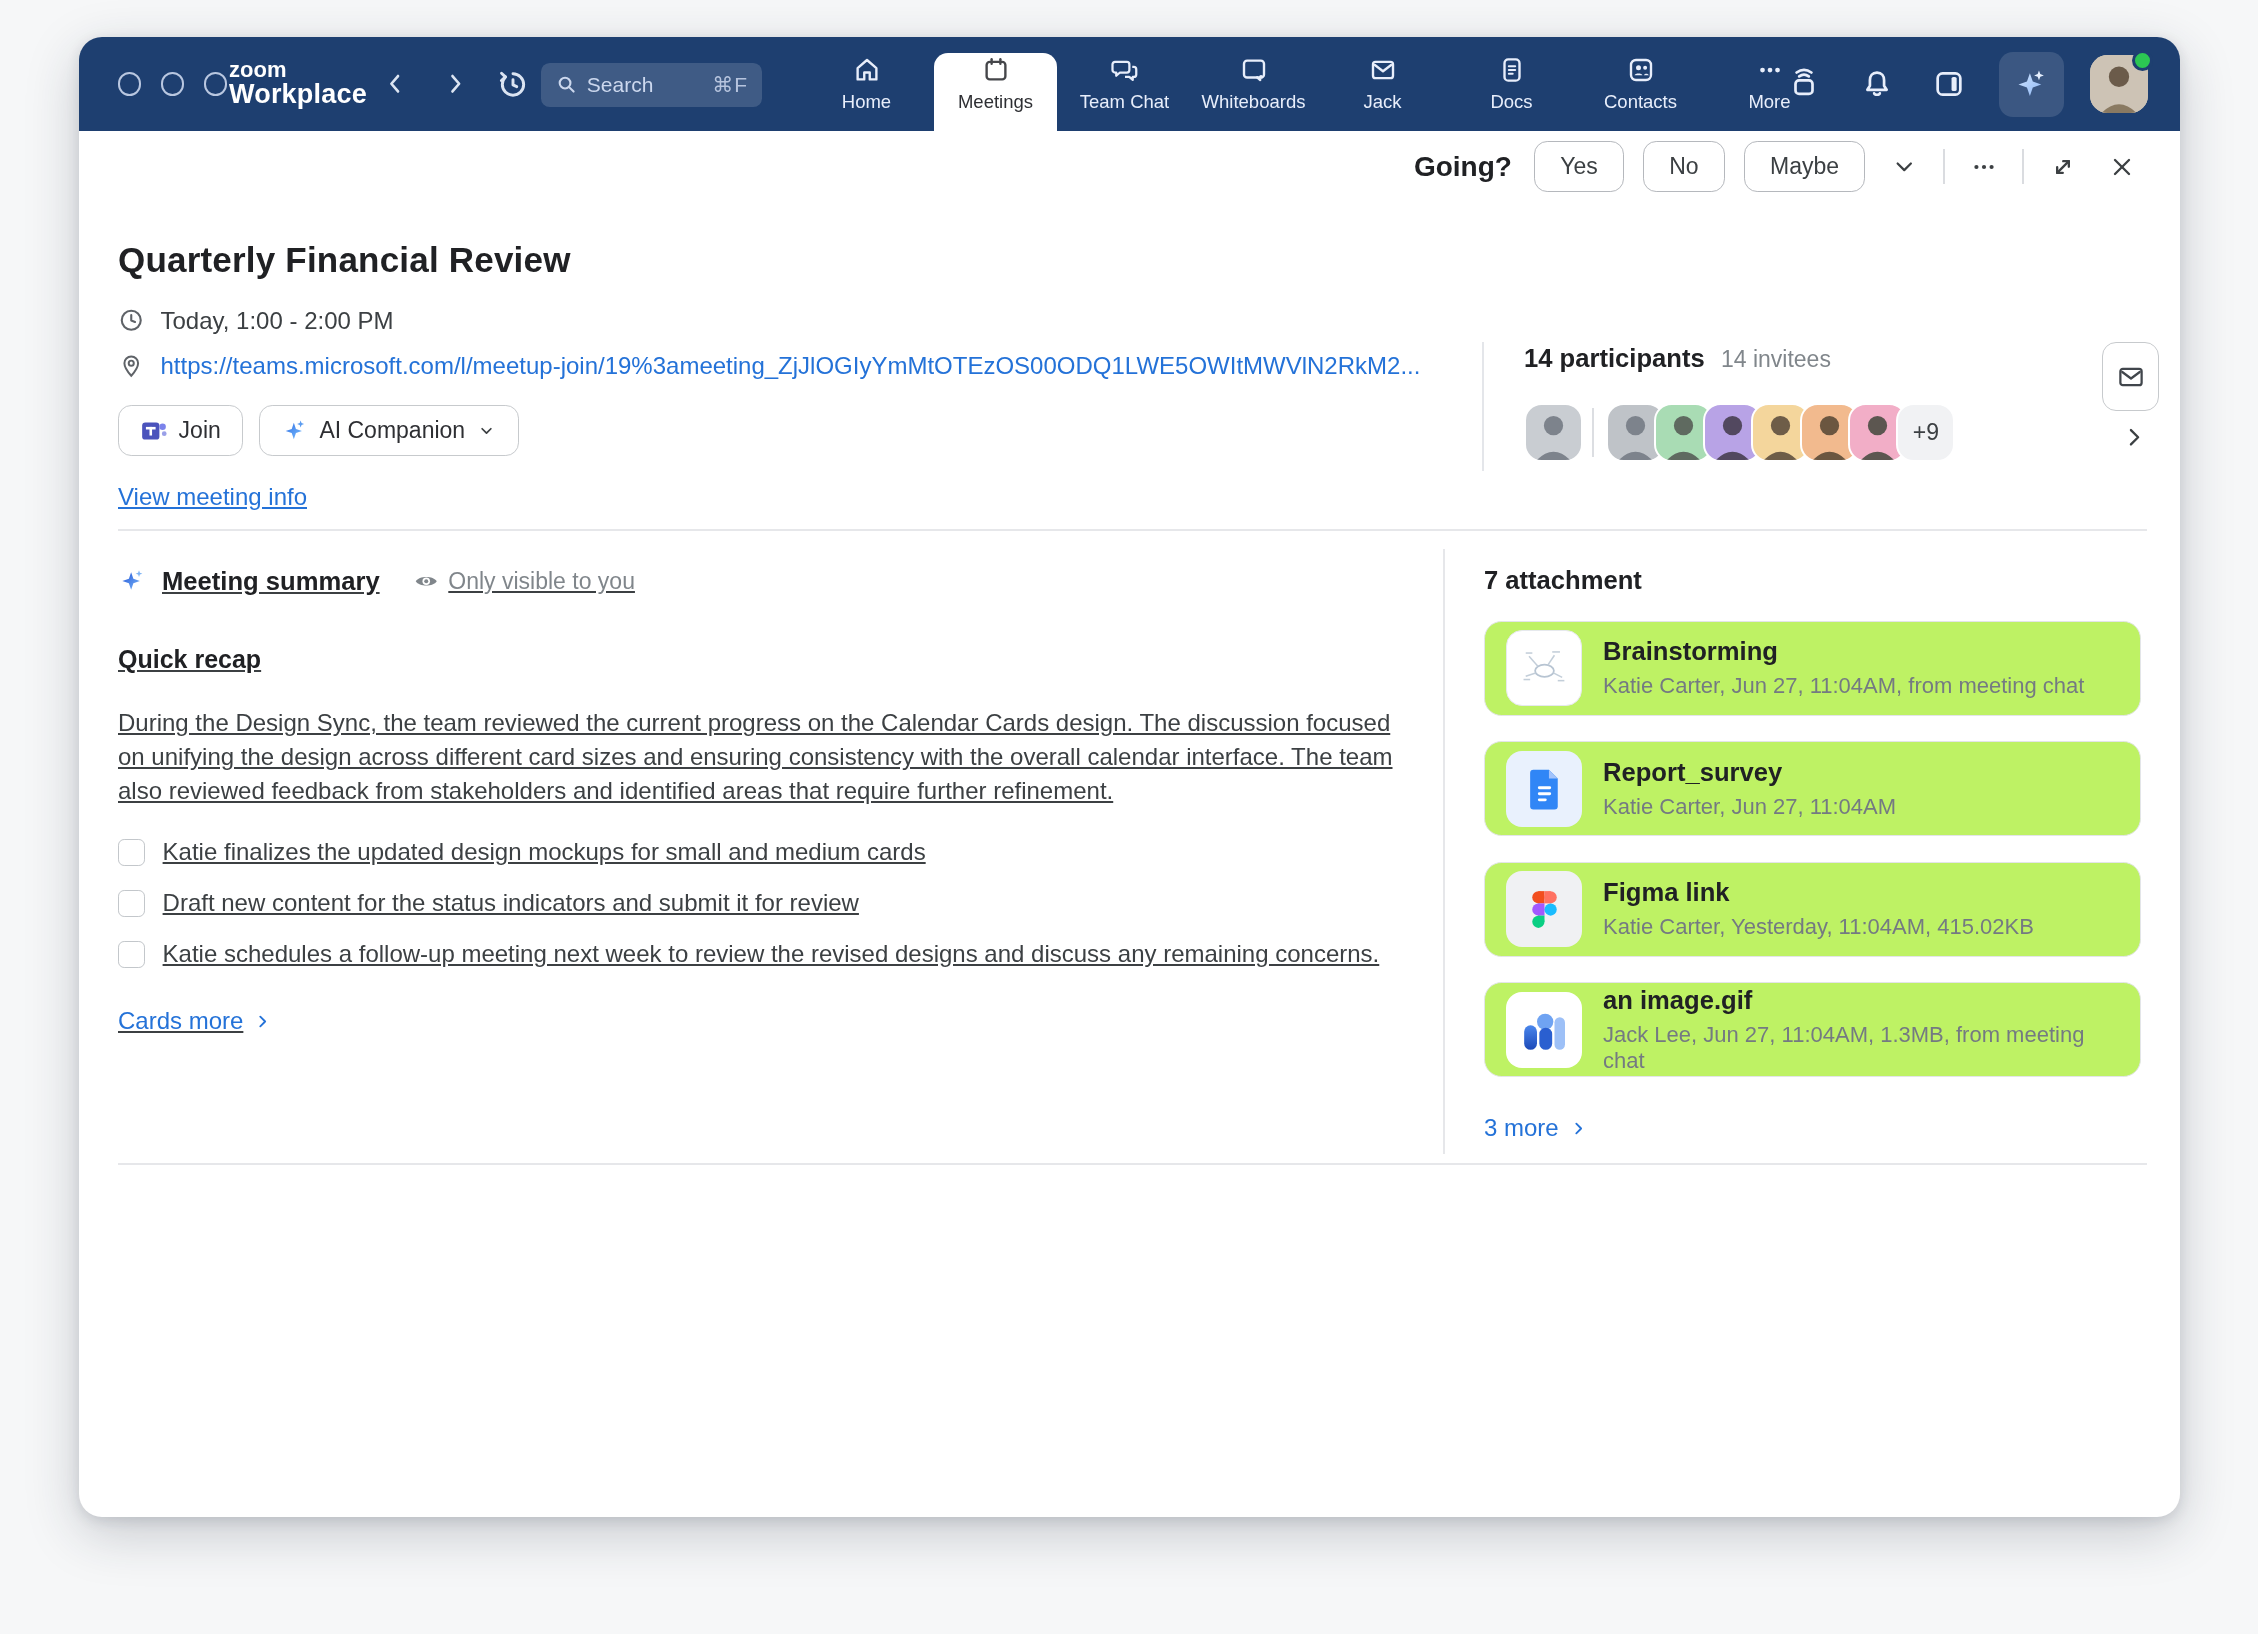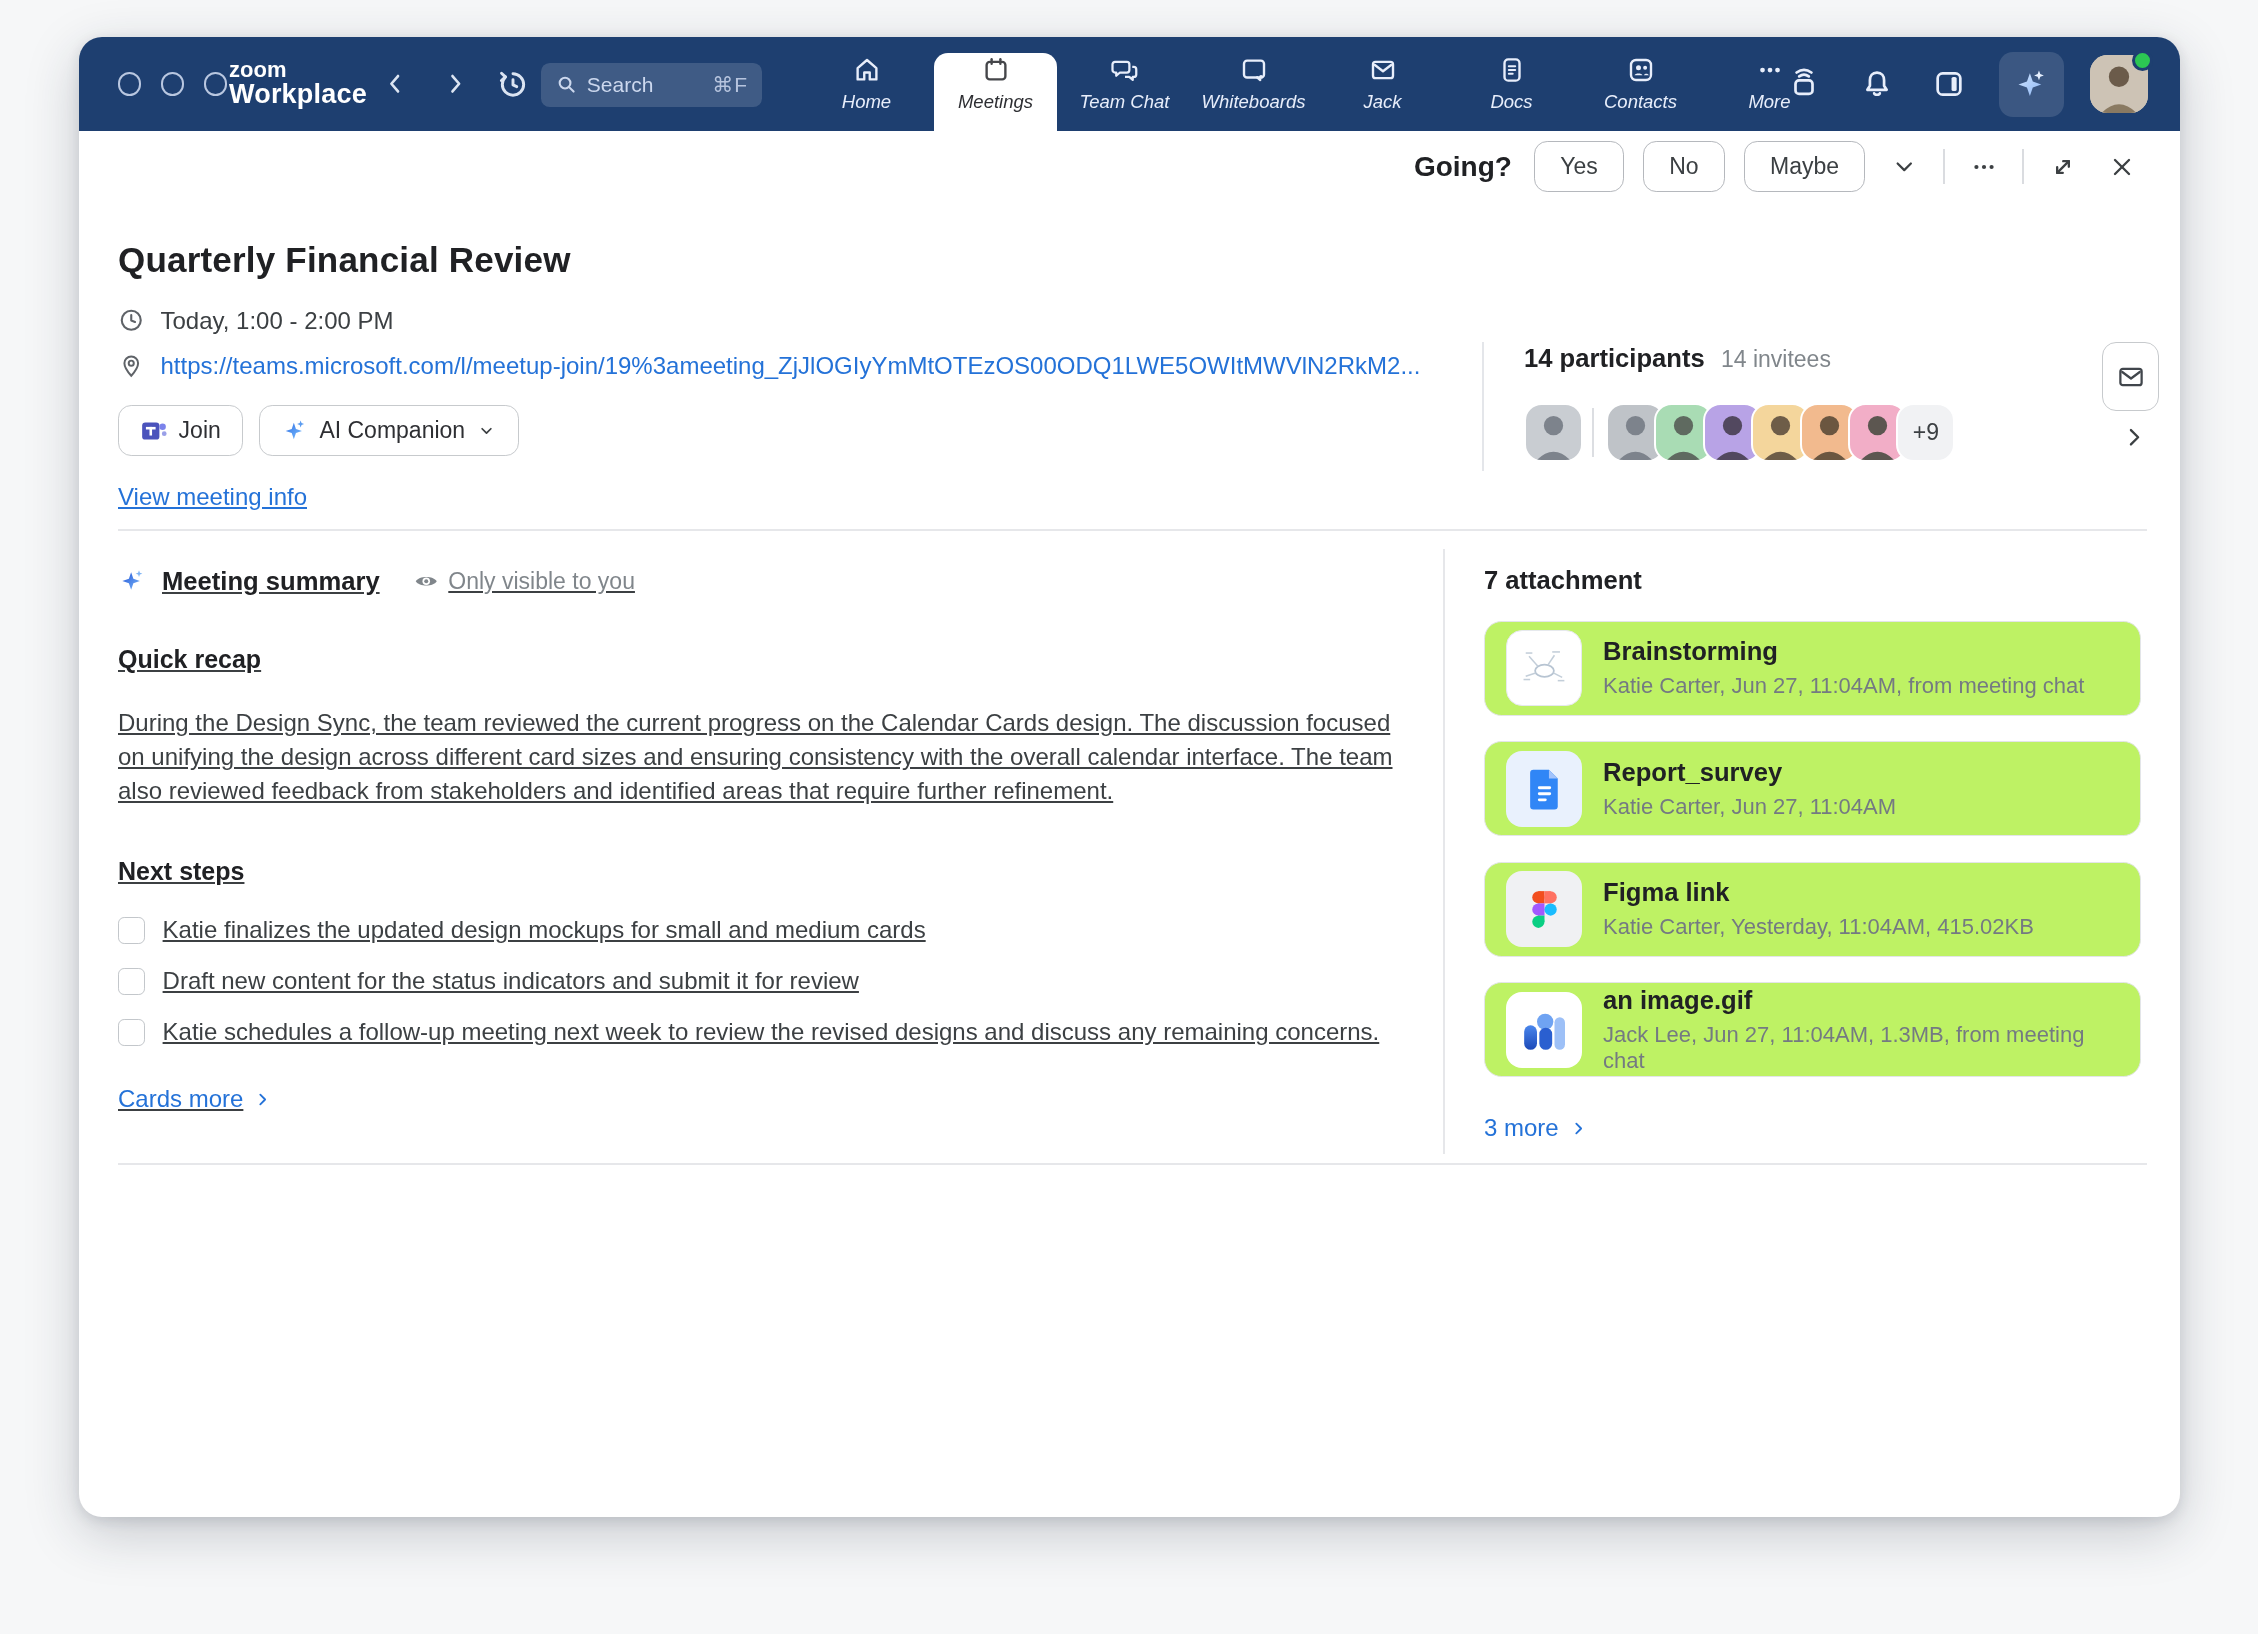--- a/index.html
+++ b/index.html
@@ -27,21 +27,21 @@
   .logo .l1{font-size:22px;font-weight:bold;}
   .logo .l2{font-size:27px;font-weight:bold;letter-spacing:0.2px;}
   .nav-ic{position:absolute;top:50%;transform:translateY(-50%);display:flex;align-items:center;justify-content:center;width:41px;height:41px;}
   .searchbox{
     position:absolute;left:462px;top:25.6px;width:221px;height:44px;
     background:rgba(255,255,255,.15);border-radius:8.8px;
     display:flex;align-items:center;padding:0 14px;box-sizing:border-box;gap:8.8px;
     color:#ccd8ee;font-size:21px;
   }
   .searchbox .sc{margin-left:auto;color:#b6c4de;font-size:21px;letter-spacing:0.9px;}
-  .tabs{position:absolute;left:723px;top:0;height:94px;display:flex;font-style:italic;}
+  .tabs{position:absolute;left:723px;top:0;height:94px;display:flex;}
   .tab{
     width:129px;height:94px;display:flex;flex-direction:column;align-items:center;justify-content:center;gap:6.2px;
     color:#e8eefb;font-size:18.5px;cursor:default;position:relative;
   }
   .tab svg{display:block;}
   .tab.active{color:#2e2f33;}
   .tab.active .tabbg{
     position:absolute;left:2.6px;right:2.6px;top:16px;bottom:0;background:#fff;border-radius:14px 14px 0 0;z-index:0;
   }
   .tab > *{z-index:1;}
@@ -429,21 +429,20 @@
         <svg width="26.5" height="26.5" viewBox="0 0 24 24">
             <path d="M2.5 12 C5.5 6.8 18.5 6.8 21.5 12 C18.5 17.2 5.5 17.2 2.5 12 Z" fill="#80868b"></path>
             <circle cx="12" cy="12" r="3.4" fill="#fff"></circle>
             <circle cx="12" cy="12" r="1.8" fill="#80868b"></circle>
           </svg>
         <span>Only visible to you</span>
       </span>
     </div>
     <div class="sec-title">Quick recap</div>
     <div class="recap">During the Design Sync, the team reviewed the current progress on the Calendar Cards design. The discussion focused on unifying the design across different card sizes and ensuring consistency with the overall calendar interface. The team also reviewed feedback from stakeholders and identified areas that require further refinement.</div>
-    <div class="sec-title">Next steps</div>
     <div class="steps">
       <div class="step">
         <div class="cb"></div>
         <span>Katie finalizes the updated design mockups for small and medium cards</span>
       </div>
       <div class="step">
         <div class="cb"></div>
         <span>Draft new content for the status indicators and submit it for review</span>
       </div>
       <div class="step">

